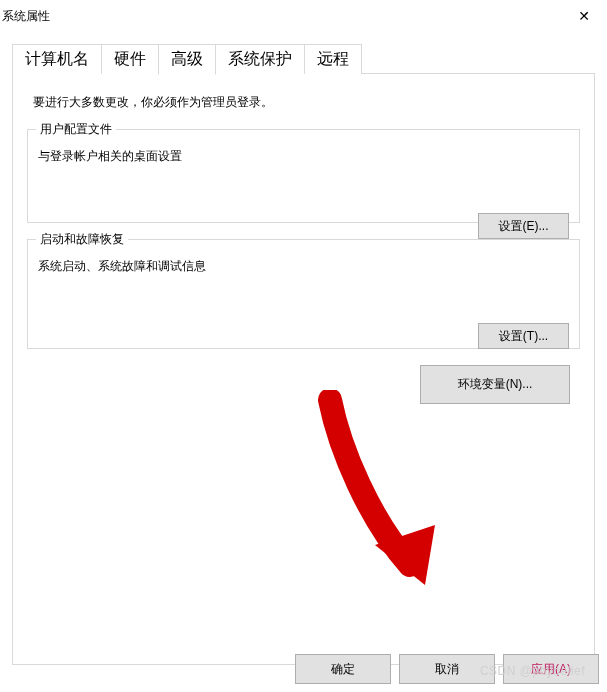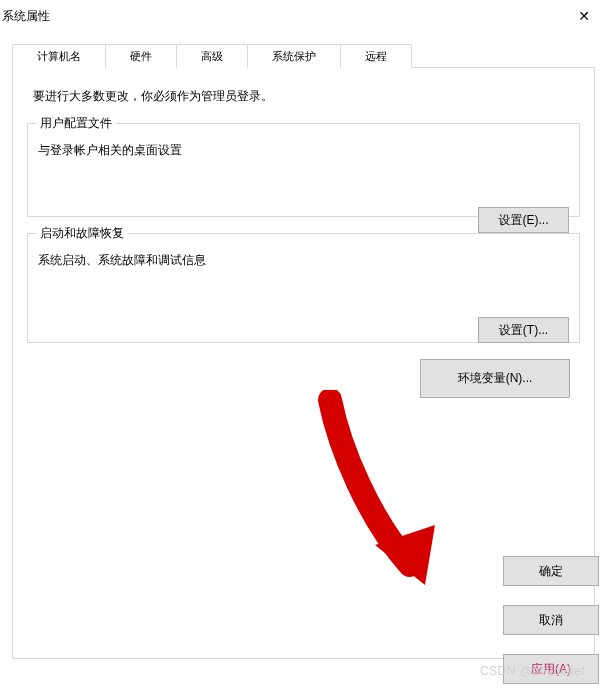--- a/index.html
+++ b/index.html
@@ -30,25 +30,25 @@
       font-size: 14px;
       font-family: Arial, sans-serif;
     }
     .tab-strip {
       display: flex;
       padding-left: 12px;
       position: relative;
       margin-top: 12px;
     }
     .tab {
-      padding: 4px 24px;
+      padding: 4px 12px;
       border: 1px solid #d9d9d9;
       border-bottom: none;
       background: #fff;
-      font-size: 11px;
+      font-size: 16px;
       margin-right: -1px;
       position: relative;
       z-index: 1;
     }
     .tab.active {
       background: #fff;
       z-index: 3;
       border-bottom: 1px solid #fff;
       margin-bottom: -1px;
     }
@@ -106,22 +106,21 @@
       border: 1px solid #adadad;
       background: #e1e1e1;
       font-family: inherit;
       font-size: 12px;
     }
     .dialog-buttons {
       position: absolute;
       bottom: 8px;
       right: 8px;
       display: flex;
-      gap: 19px;
-      flex-direction: column;
+      gap: 8px;
     }
     .dlg-btn {
       min-width: 96px;
       height: 30px;
       border: 1px solid #adadad;
       background: #e1e1e1;
       font-family: inherit;
       font-size: 12px;
     }
     .dlg-btn.disabled { color: #be185d; }

